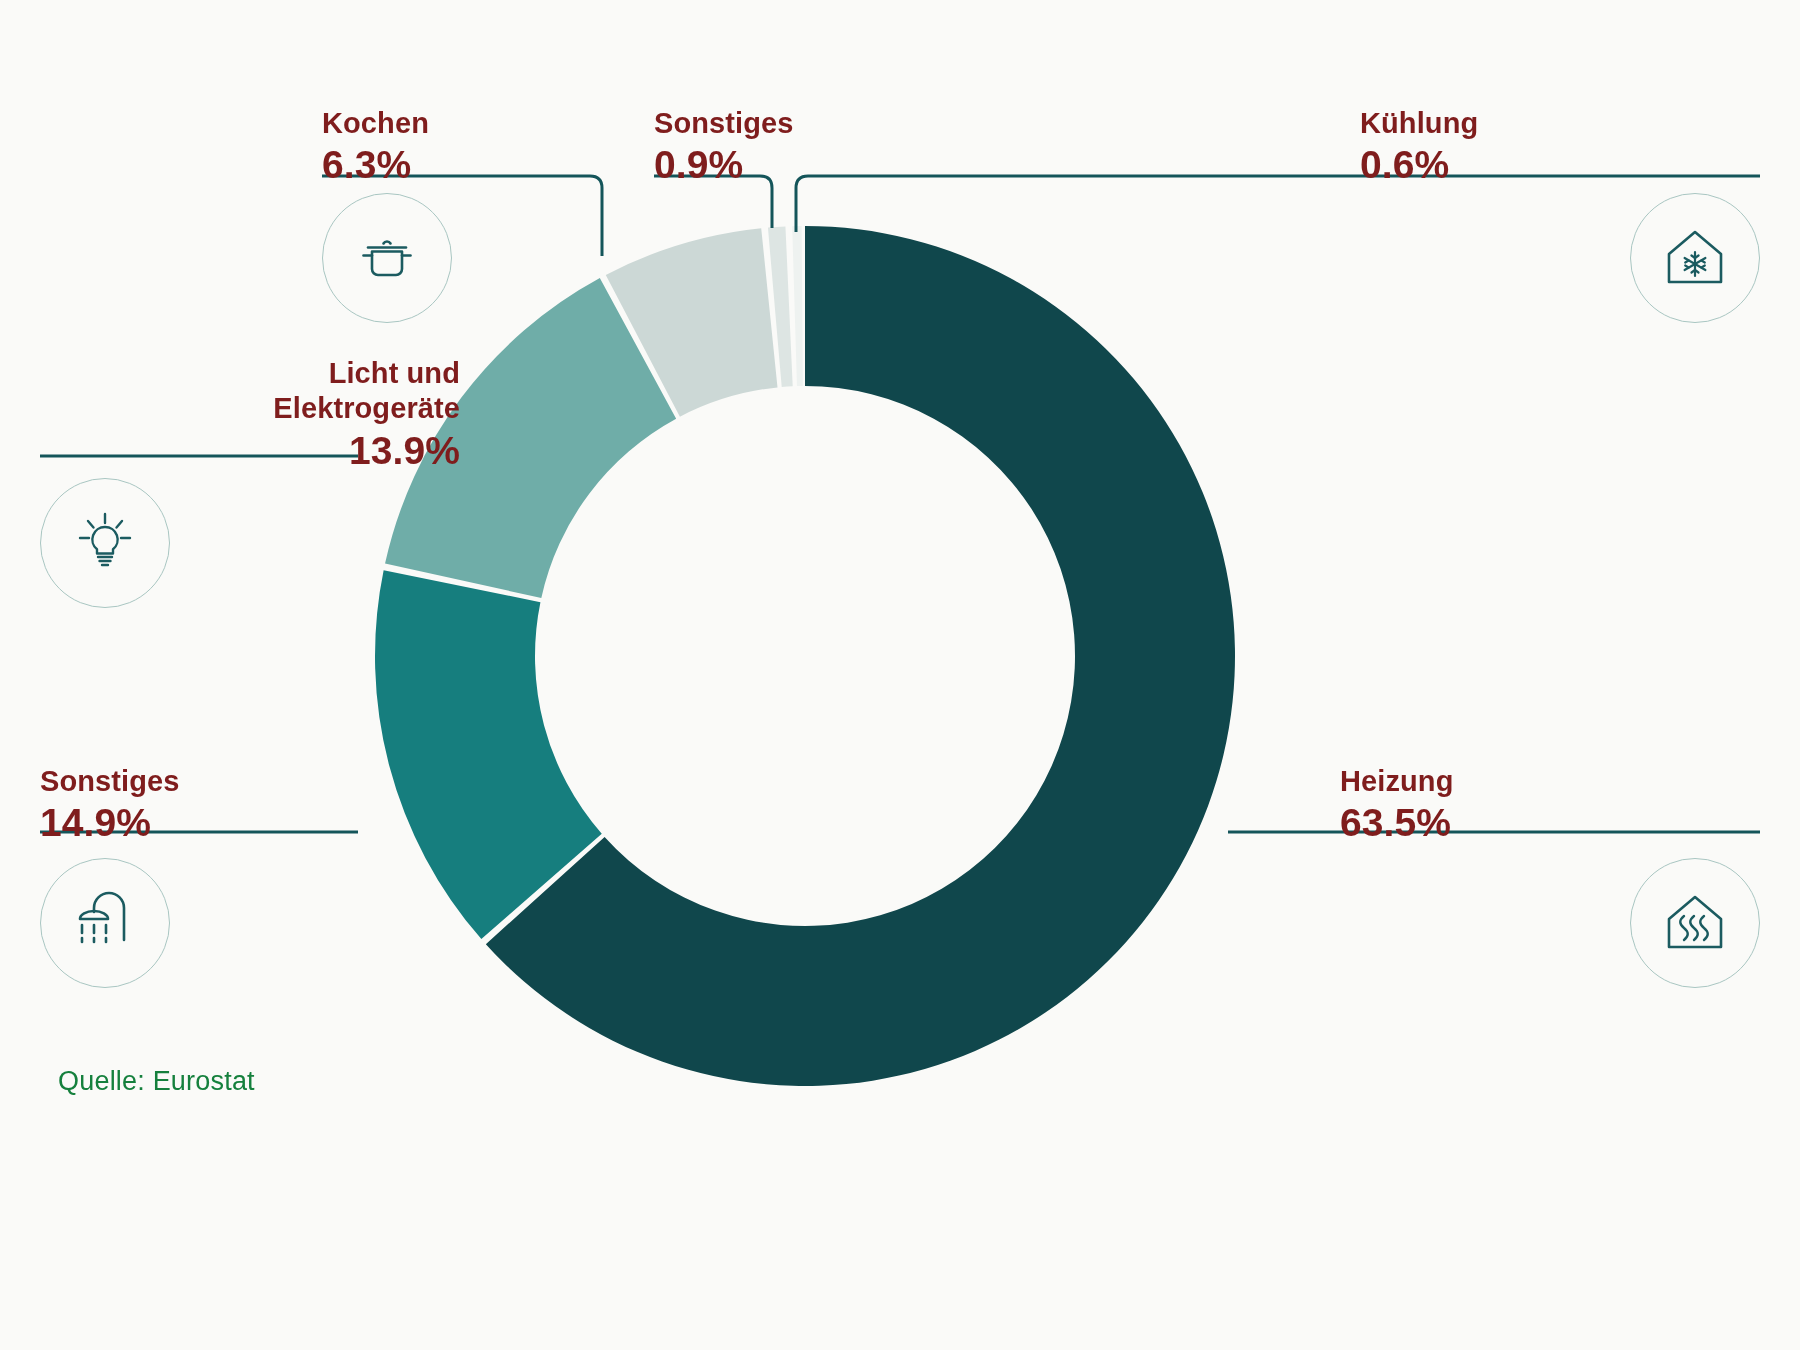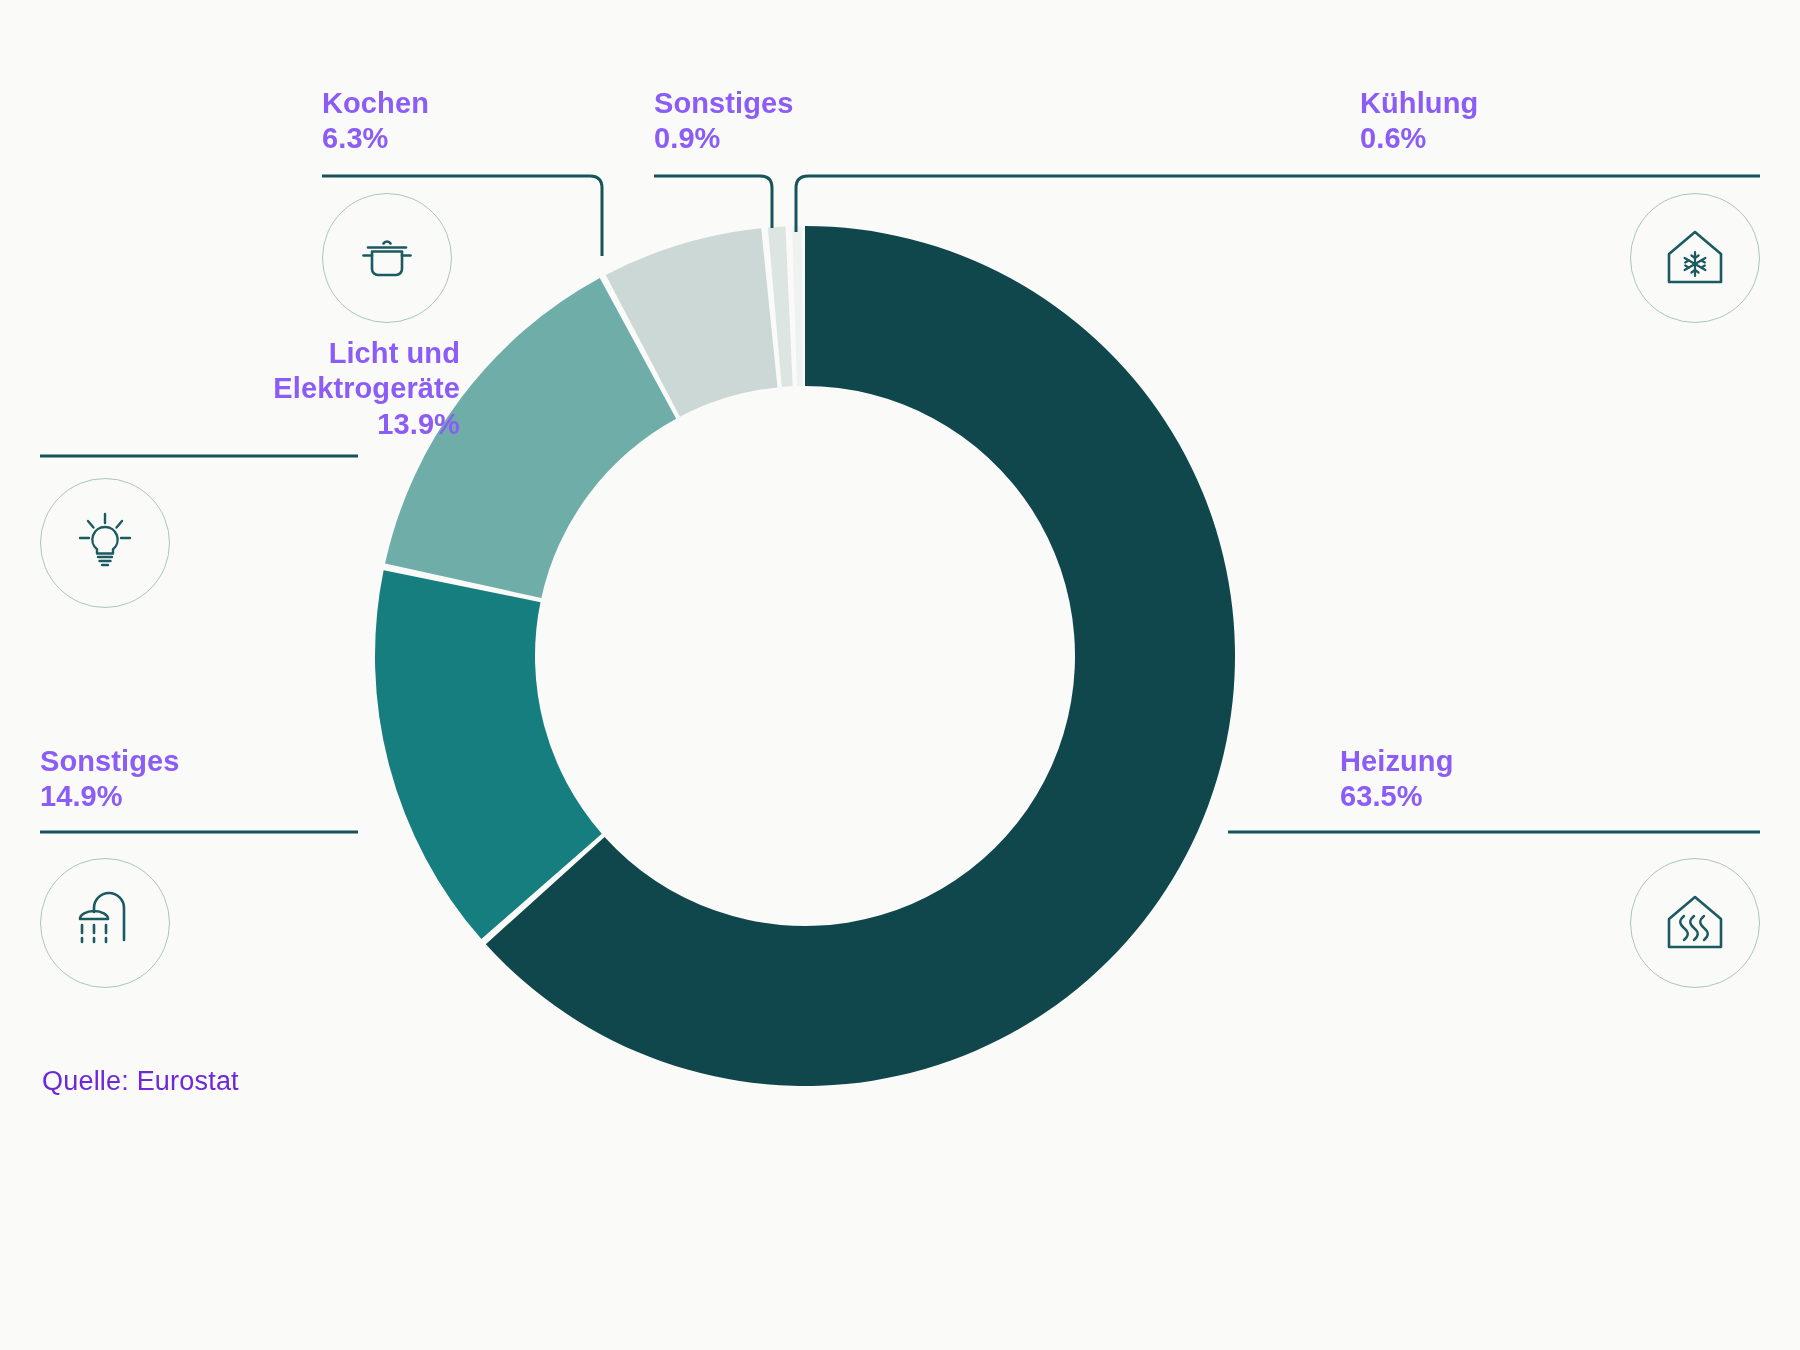--- a/index.html
+++ b/index.html
@@ -5,27 +5,27 @@
   * { margin:0; padding:0; box-sizing:border-box; }
   html, body {
     width:1800px; height:1350px;
     background:#fafaf8;
     font-family:"Liberation Sans", sans-serif;
     overflow:hidden;
   }
   #stage { position:relative; width:1800px; height:1350px; background:#fafaf8; }
 
   
-  .label { position:absolute; color:#8b5cf6; }
+  .label { position:absolute; color:#7f1d1d;margin-top:20px; }
   .label .ttl {
     font-size:29px; font-weight:bold; line-height:1.22;
     letter-spacing:.1px; white-space:pre-line;
   }
   .label .pct {
-    font-size:29px; font-weight:bold; line-height:1.22; letter-spacing:.1px;
+    font-size:39px; font-weight:bold; line-height:1.22; letter-spacing:.1px;
   }
   .label.right { }
   .label.left  { text-align:left; }
 
   
   .conn { position:absolute; left:0; top:0; width:1800px; height:1350px;
           pointer-events:none; }
 
   
   .iconwrap {
@@ -33,21 +33,21 @@
     border:1.6px solid #a9c6c2; background:#fafaf8;
     display:flex; align-items:center; justify-content:center;
   }
   .iconwrap svg { display:block; }
 
   
   #donut { position:absolute; }
 
   
   #source {
-    position:absolute; font-size:27px; color:#6d28d9; letter-spacing:.2px;
+    position:absolute; font-size:27px; color:#15803d; letter-spacing:.2px;margin-left:16px;
   }
 </style>
 </head>
 <body>
 
 <div id="stage">
 
   <svg id="donut" style="left:345px; top:196px;" width="920" height="920" viewBox="0 0 920 920">
     <g id="slices">
         <path d="M460 30 A430 430 0 1 1 140.84158806419538 748.162988759166 L259.5982064589134 640.9395510813368 A270 270 0 1 0 460 190 Z" fill="#10474c">

